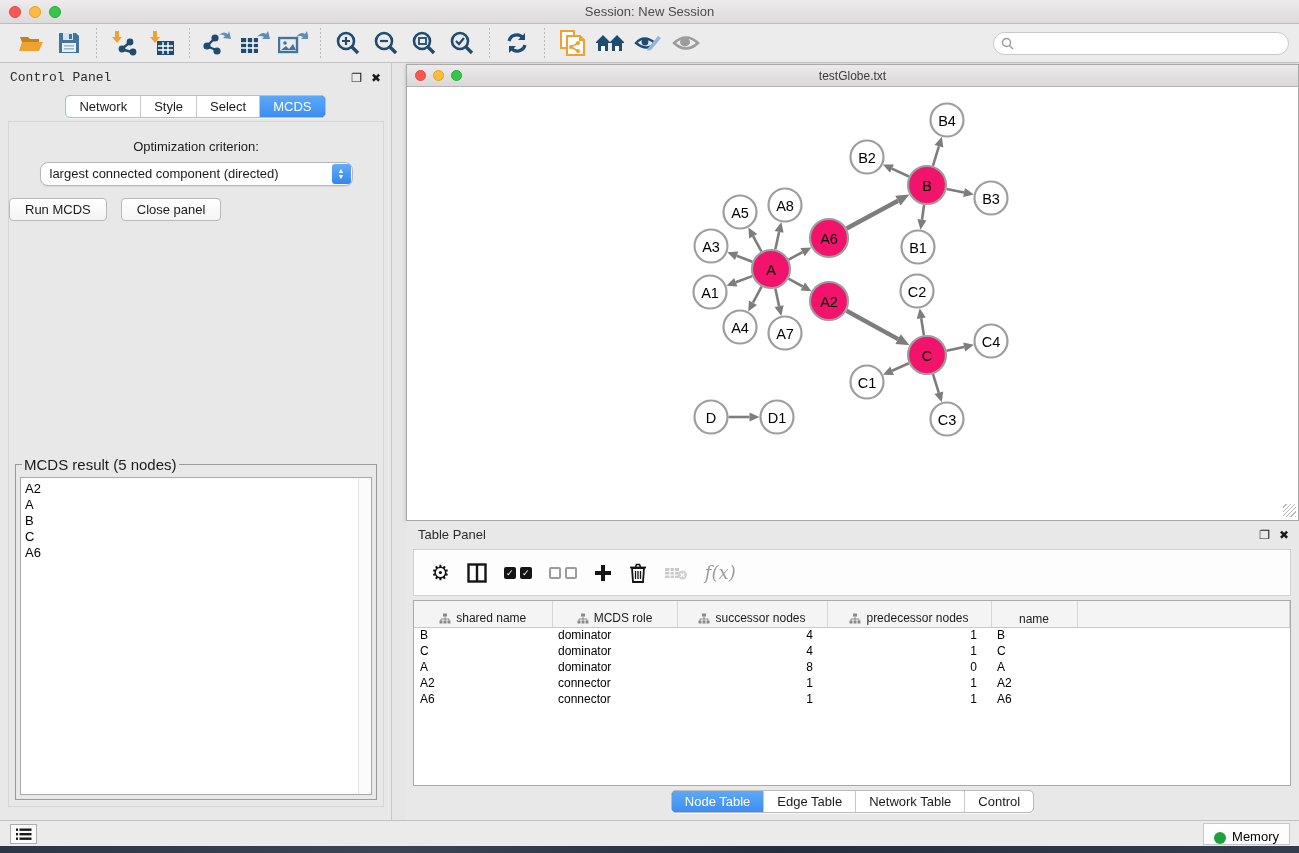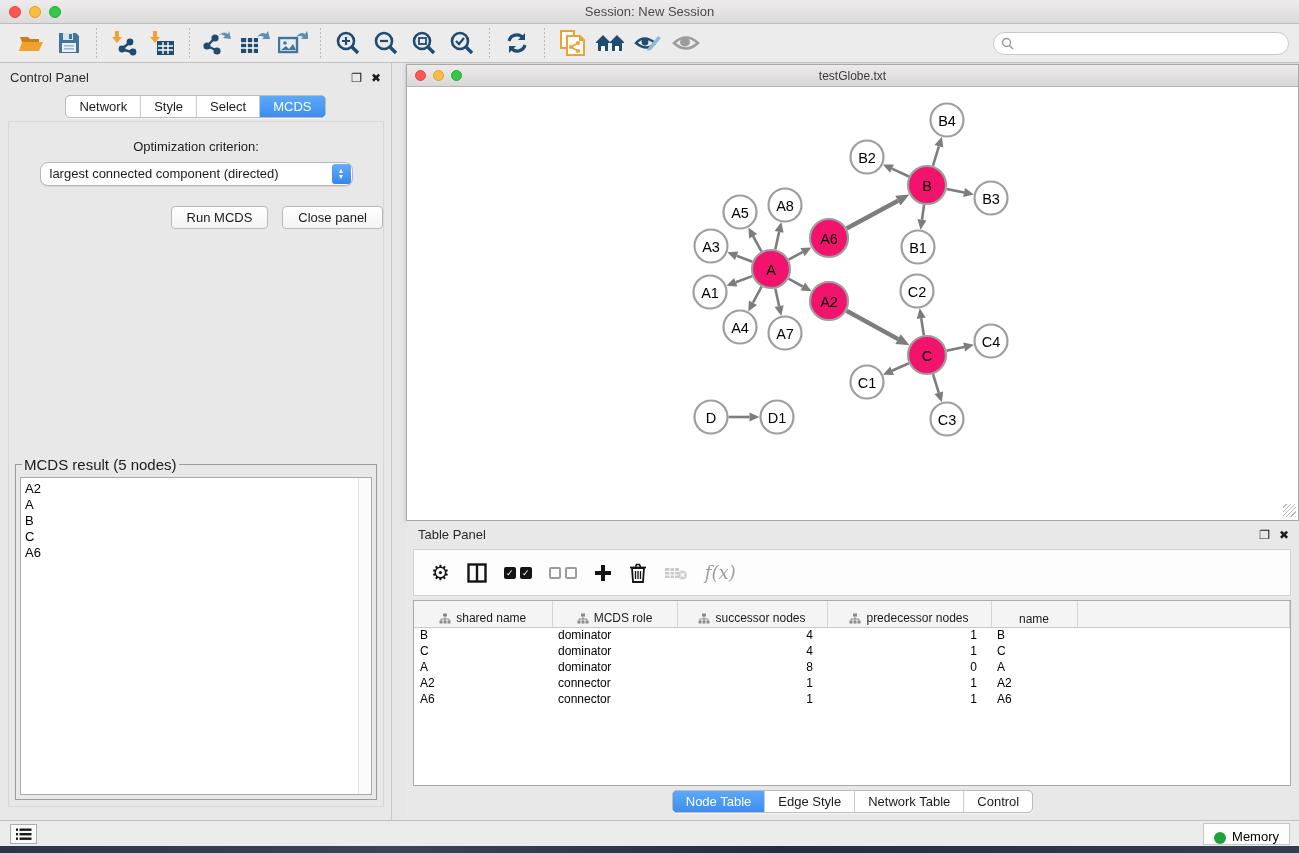--- a/index.html
+++ b/index.html
@@ -24,36 +24,36 @@
   .searchwrap { margin-left:auto; margin-right:10px; position:relative; }
   .searchwrap input { width:296px; height:23px; border:1px solid #C9C7C7; border-radius:12px; background:#FFF; padding:0 10px 0 26px; font-size:13px; outline:none; }
   .searchwrap svg { position:absolute; left:8px; top:5px; }
 
   
   .workspace { position:absolute; left:0; top:63px; width:1299px; height:757px; background:#E6E6E6; }
 
   
   .control-panel { position:absolute; left:0; top:0; width:392px; height:757px; background:#E9E8E8; border-right:1px solid #C9C9C9; }
   .panel-head { height:29px; display:flex; align-items:center; padding:0 10px; }
-  .panel-head .ptitle { font-size:13px; color:#2b2b2b; }
+  .panel-head .ptitle { font-size:13px; color:#2b2b2b;font-family:Liberation Mono, monospace; }
   .panel-head .spring { flex:1; }
   .winbtn { font-size:12px; color:#1b1b1b; margin-left:9px; line-height:1; cursor:default; }
   .seg { display:inline-flex; border:1px solid #BCBCBC; border-radius:5px; background:#0369a1; overflow:hidden; box-shadow:0 1px 0 rgba(255,255,255,.6); }
   .seg .seg-btn { border:none; background:#FFF; padding:3px 13px; font-size:13px; color:#1b1b1b; border-right:1px solid #C9C9C9; font-family:inherit; cursor:default; }
   .seg .seg-btn:last-child { border-right:none; }
   .seg .seg-btn.active { background:linear-gradient(#5CA9F9,#3D8DEF); color:#FFF; }
   .cp-tabs { text-align:center; margin-top:3px; }
   .cp-body { position:absolute; left:8px; top:58px; width:376px; height:686px; border:1px solid #D8D7D7; background:#E9E8E8; }
   .opt-label { text-align:center; font-size:13px; color:#1b1b1b; margin-top:17px; }
   .mac-select { position:relative; margin:8px auto 0; width:313px; height:24px; background:#FFF; border:1px solid #B7B7B7; border-radius:8px; box-shadow:0 1px 1px rgba(0,0,0,.08); }
   .mac-select .val { font-size:13px; color:#1b1b1b; line-height:22px; padding-left:9px; white-space:nowrap; }
   .mac-select .stepper { position:absolute; right:1px; top:1px; width:19px; height:20px; border-radius:3px;
     background:linear-gradient(#64AEFA,#3584EE); display:flex; flex-direction:column; align-items:center; justify-content:center; }
   .mac-select .stepper span { color:#FFF; font-size:7px; line-height:6px; }
-  .cp-buttons { display:flex; justify-content:flex-end; gap:14px; margin-top:20px; }
+  .cp-buttons { display:flex; justify-content:flex-start; gap:14px; margin-top:12px; }
   .mbtn { background:linear-gradient(#FFFFFF,#F4F4F4); border:1px solid #B9B9B9; border-radius:4px; padding:3px 15px; font-size:13px; color:#1b1b1b; font-family:inherit; cursor:default; }
   fieldset.result { position:absolute; left:6px; top:334px; width:362px; height:344px; border:1px solid #9B9B9B; padding:4px; background:transparent; }
   fieldset.result legend { font-size:15px; color:#1b1b1b; padding:0 2px; margin-left:2px; }
   .result-box { position:relative; width:100%; height:100%; background:#FFF; border:1px solid #A9A9A9; overflow:hidden; }
   .result-box ul { list-style:none; padding:3px 0 0 4px; }
   .result-box li { font-size:13px; color:#000; line-height:16px; }
   .vscroll { position:absolute; right:0; top:0; width:13px; height:100%; background:#FBFBFB; border-left:1px solid #E3E3E3; }
 
   
   .net-window { position:absolute; left:406px; top:1px; width:893px; height:457px; background:#FFF; border:1px solid #A9A9A9; box-shadow:0 1px 4px rgba(0,0,0,.18); }
@@ -527,21 +527,21 @@
               <td class="num">1</td>
               <td>A6</td>
               <td></td>
             </tr>
           </tbody>
       </table>
     </div>
     <div class="tp-tabs">
       <span class="seg" id="tp-tabs">
           <button class="seg-btn active">Node Table</button>
-          <button class="seg-btn">Edge Style</button>
+          <button class="seg-btn">Edge Table</button>
           <button class="seg-btn">Network Table</button>
           <button class="seg-btn">Control</button>
         </span>
     </div>
   </div>
 </div>
 
 <div class="statusbar">
   <div class="hamburger">
     <svg width="16" height="13" viewBox="0 0 16 13">

